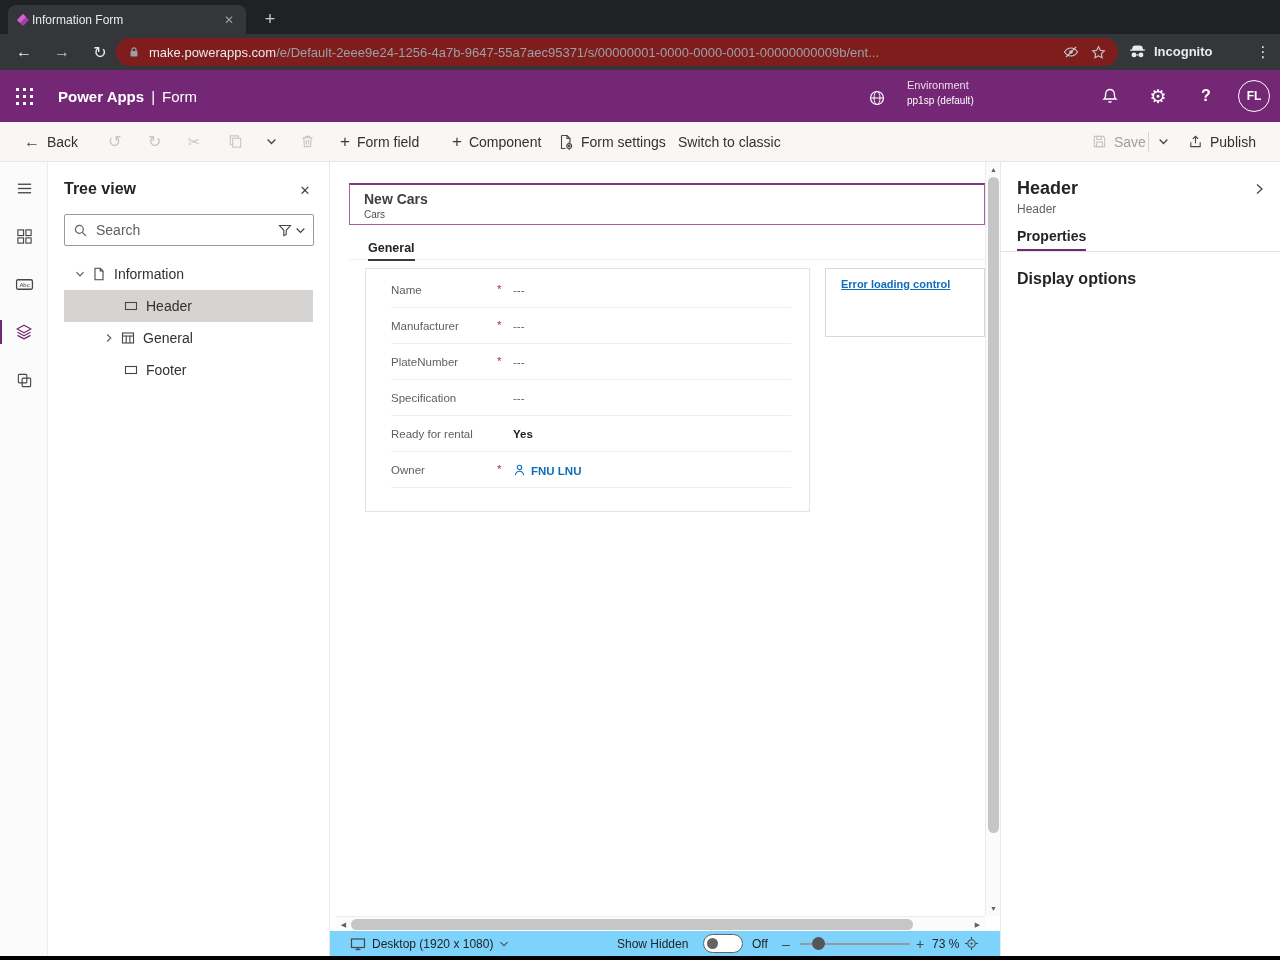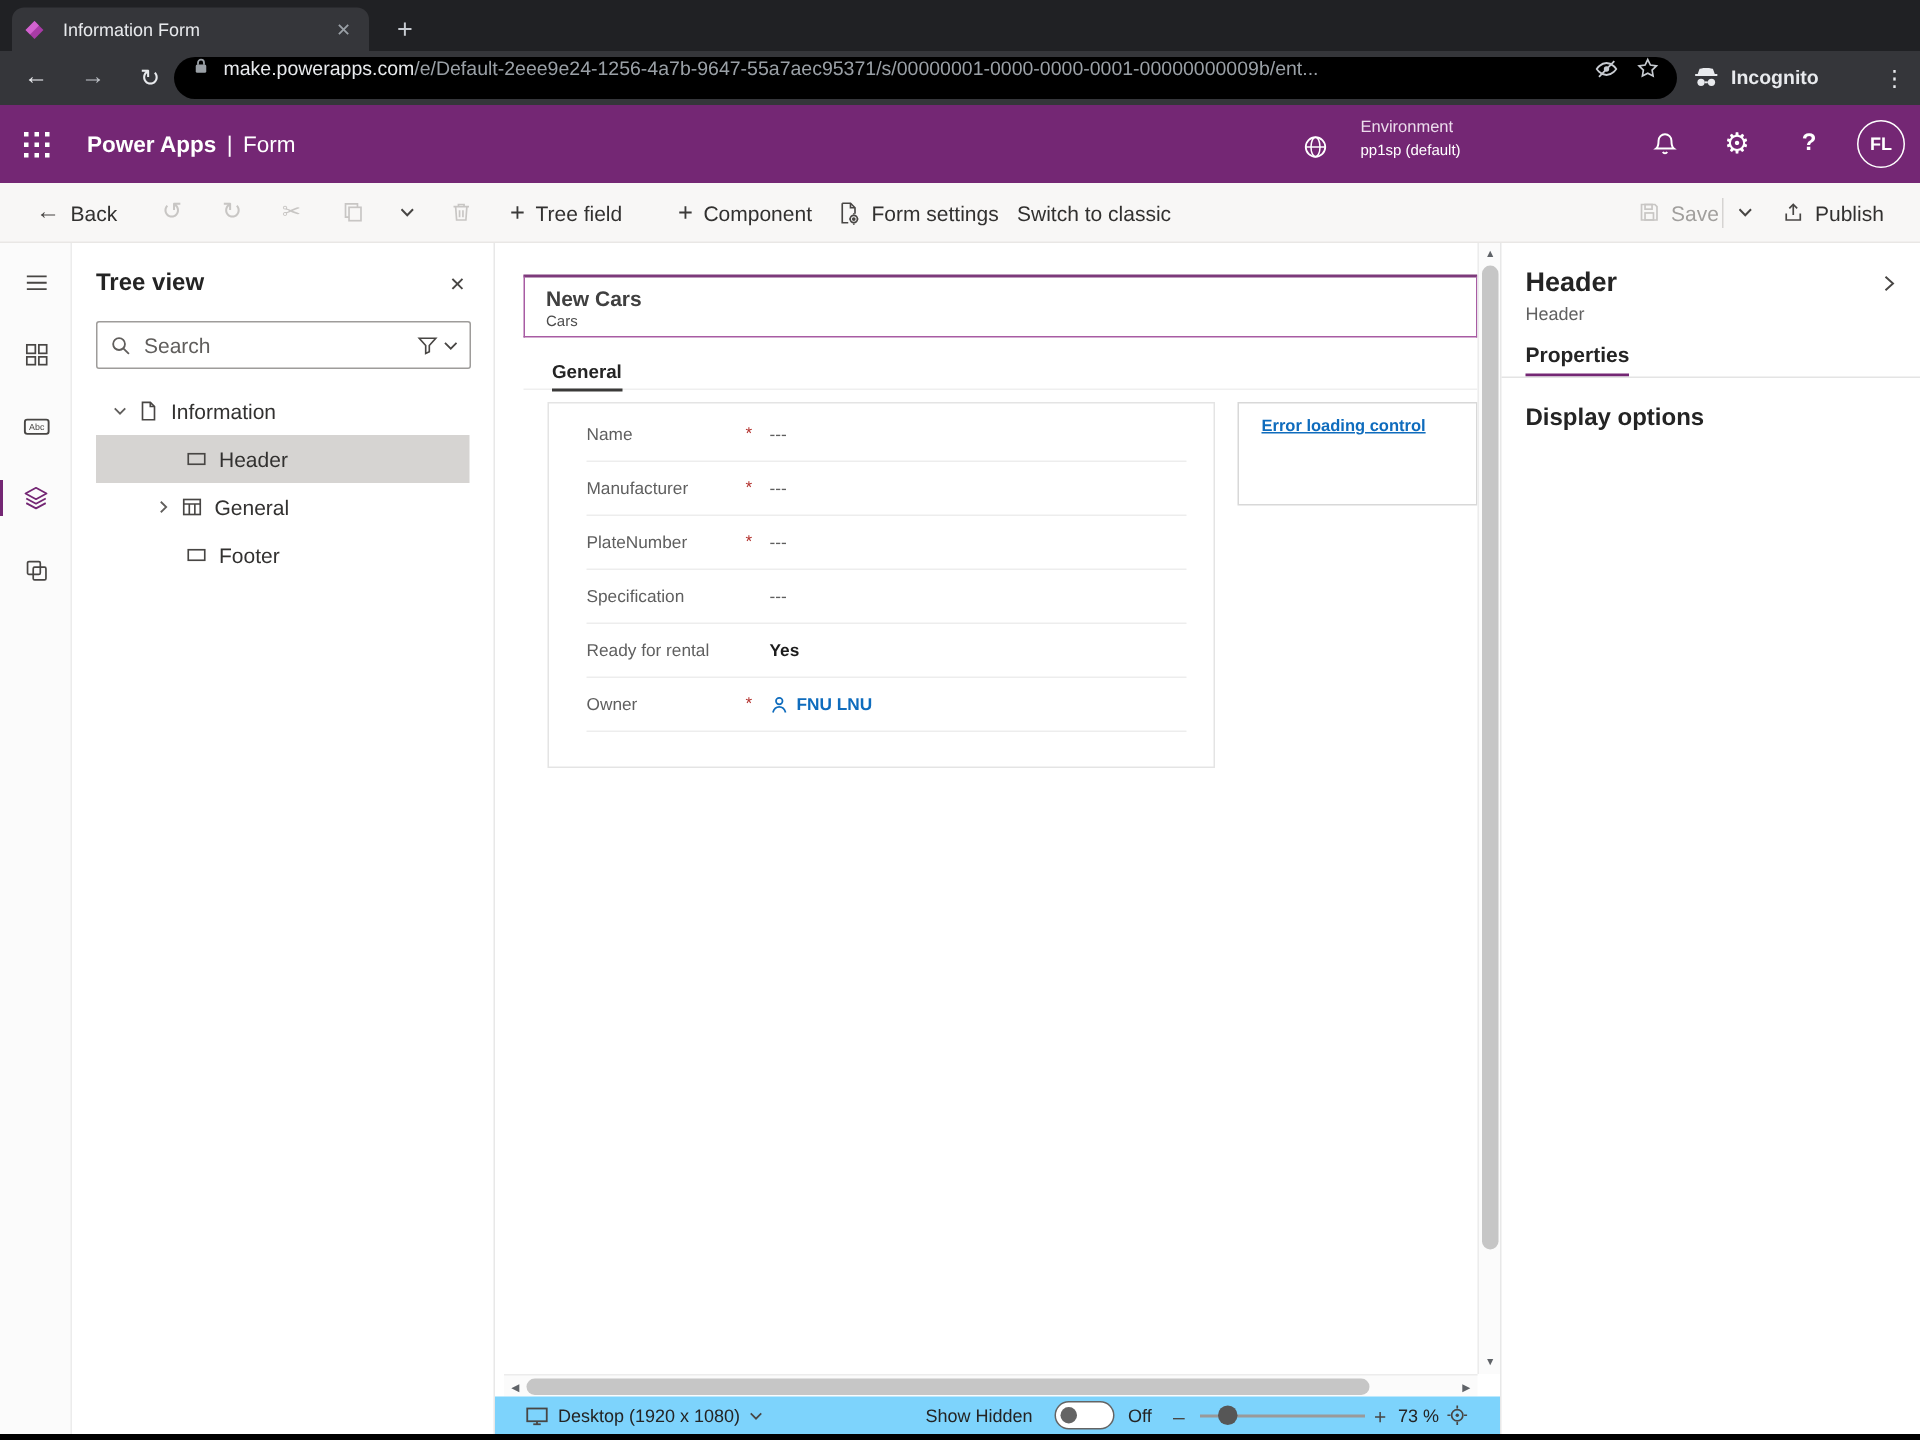--- a/index.html
+++ b/index.html
@@ -4,28 +4,28 @@
 <style>
   *{margin:0;padding:0;box-sizing:border-box}
   html,body{width:1280px;height:960px;overflow:hidden}
   body{font-family:"Liberation Sans","DejaVu Sans",sans-serif;background:#fff;color:#242424}
   .screen{position:relative;width:1280px;height:960px;background:#fff;overflow:hidden}
   svg{display:block}
 
   
   .tabstrip{position:absolute;left:0;top:0;width:1280px;height:34px;background:#202124}
   .tab{position:absolute;left:8px;top:5px;width:238px;height:29px;background:#35363a;border-radius:8px 8px 0 0;display:flex;align-items:center;padding:0 8px}
-  .tab-title{font-size:12px;color:#e8eaed;margin-left:12px;flex:1;white-space:nowrap;overflow:hidden}
+  .tab-title{font-size:12px;color:#e8eaed;margin-left:2px;flex:1;white-space:nowrap;overflow:hidden}
   .tab-close{color:#9aa0a6;font-size:12px;width:18px;height:18px;display:flex;align-items:center;justify-content:center;border-radius:50%}
   .newtab{position:absolute;left:256px;top:6px;width:28px;height:26px;color:#c7cbd1;font-size:18px;display:flex;align-items:center;justify-content:center}
 
   
   .addrbar{position:absolute;left:0;top:34px;width:1280px;height:36px;background:#35363a}
   .navbtn{position:absolute;top:4px;width:28px;height:28px;display:flex;align-items:center;justify-content:center;color:#e8eaed;font-size:16px;border-radius:50%}
-  .omnibox{position:absolute;left:116px;top:4px;width:1002px;height:28px;background:#000000;border-radius:14px;display:flex;align-items:flex-start;padding:0 12px;font-size:13px;color:#9aa0a6}
+  .omnibox{position:absolute;left:116px;top:4px;width:1002px;height:28px;background:#7f1d1d;border-radius:14px;display:flex;align-items:center;padding:0 12px;font-size:13px;color:#9aa0a6}
   .url-domain{color:#e8eaed;margin-left:9px;white-space:nowrap}
   .url-path{color:#9aa0a6;white-space:nowrap;overflow:hidden;text-overflow:clip;flex:1}
   .omni-ic{color:#c7cbd1;margin-left:12px}
   .incog{position:absolute;left:1128px;top:8px;display:flex;align-items:center;gap:7px;color:#e8eaed;font-size:13px;font-weight:700}
   .menu-dots{position:absolute;left:1250px;top:4px;width:26px;height:28px;display:flex;align-items:center;justify-content:center;color:#e8eaed;font-size:15px}
 
   
   .appbar{position:absolute;left:0;top:70px;width:1280px;height:52px;background:#742774;color:#fff}
   .waffle{position:absolute;left:0;top:0;width:48px;height:52px;display:flex;align-items:center;justify-content:center}
   .waffle-grid{display:grid;grid-template-columns:repeat(3,3px);grid-gap:4px}
@@ -269,21 +269,21 @@
             <path d="M2.5 4h11"></path>
             <path d="M6 4V2.5h4V4"></path>
             <path d="M4 4l.7 9.5h6.6L12 4"></path>
             <line x1="6.8" y1="6.5" x2="6.8" y2="11.5"></line>
             <line x1="9.2" y1="6.5" x2="9.2" y2="11.5"></line>
           </svg>
       </span>
     </div>
     <div class="cmd" style="left:334px">
       <span class="plusglyph">+</span>
-      <span>Tree field</span>
+      <span>Form field</span>
     </div>
     <div class="cmd" style="left:446px">
       <span class="plusglyph">+</span>
       <span>Component</span>
     </div>
     <div class="cmd" style="left:552px">
       <span class="ic-dark">
         <svg width="16" height="16" viewBox="0 0 16 16" stroke="currentColor" fill="none" stroke-width="1.1">
             <path d="M3.5 1.5h5.5l3 3v4"></path>
             <path d="M9 1.5v3h3"></path>

